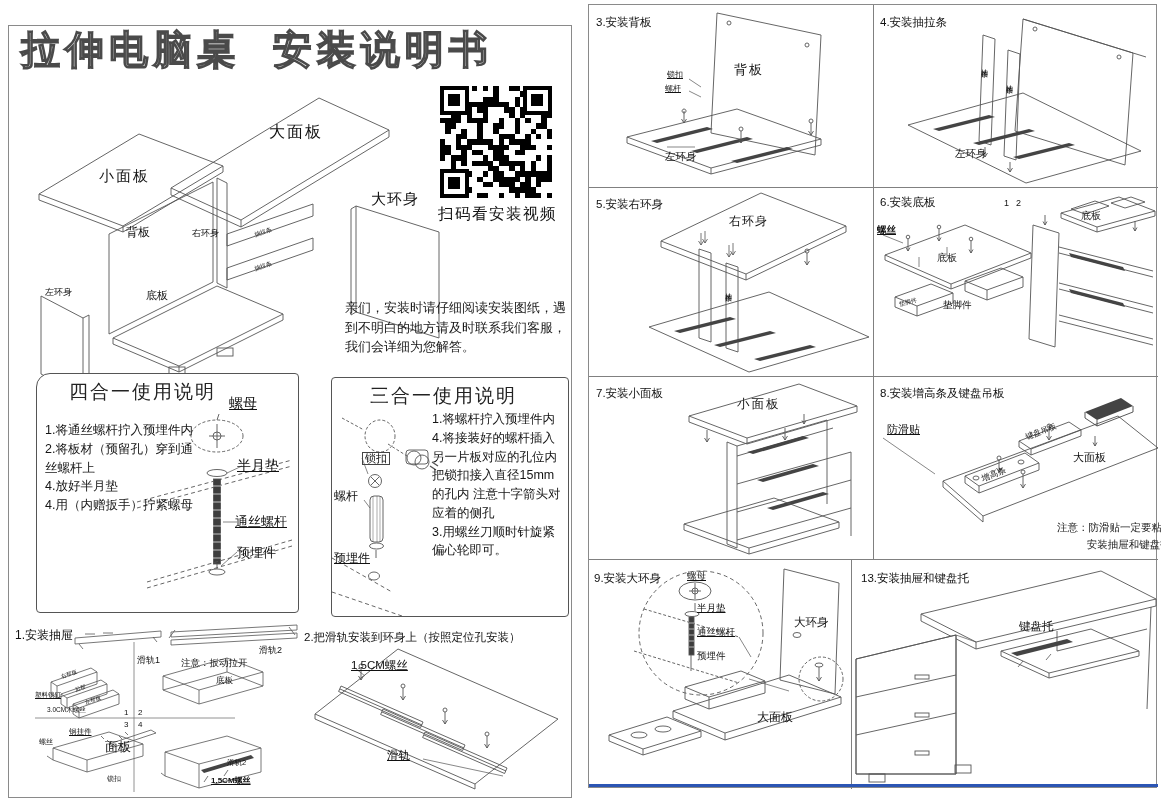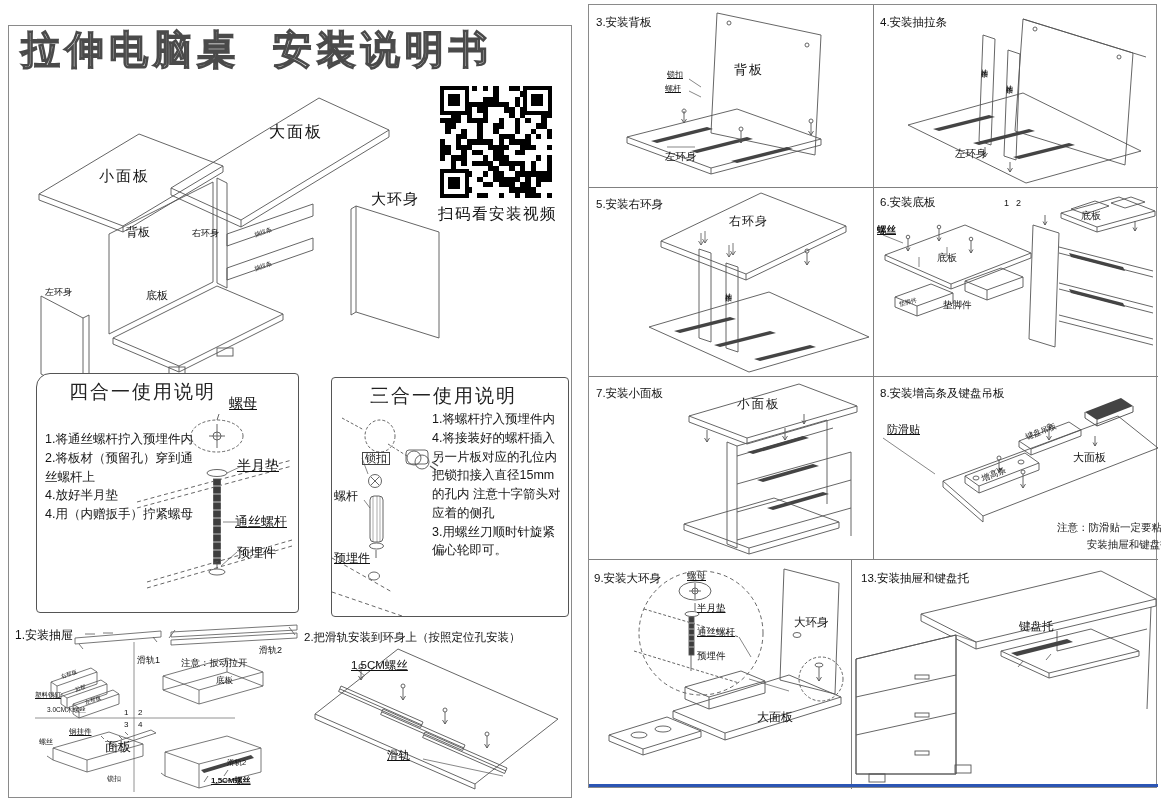--- a/index.html
+++ b/index.html
@@ -509,38 +509,39 @@
         <div class="qm"></div>
         <div class="qm on"></div>
         <div class="qm on"></div>
         <div class="qm on"></div>
         <div class="qm"></div>
         <div class="qm on"></div>
       </div>
     <span class="lbl" style="left:0;top:120px;font-size:15.5px;letter-spacing:1.5px">扫码看安装视频</span>
   </div>
 
+  <div class="region" style="left:336px;top:272px;width:230px;height:62px;font-size:13px;line-height:1.5;position:absolute">亲们，安装时请仔细阅读安装图纸，遇到不明白的地方请及时联系我们客服，我们会详细为您解答。</div>
 
   <div class="ibox" style="left:27px;top:347px;width:263px;height:240px;border-radius:14px 4px 4px 4px">
     <div class="ibox-title" style="left:32px;top:5px">四合一使用说明</div>
     <svg class="draw" width="263" height="240" viewBox="0 0 263 240" fill="none" stroke="#555" stroke-width="0.9">
       <ellipse cx="180" cy="62" rx="26" ry="16" stroke-dasharray="3 2"></ellipse>
       <circle cx="180" cy="62" r="4"></circle>
       <path d="M180,50 L180,74 M172,62 L188,62"></path>
       <path d="M182,40 L180,46"></path>
       <path d="M100,128 L255,86 M100,134 L255,92" stroke-dasharray="4 3"></path>
       <ellipse cx="180" cy="99" rx="10" ry="3.5"></ellipse>
       <rect x="176.5" y="105" width="7" height="85" fill="#3d3d3d"></rect>
       <path d="M176,112 h8 M176,120 h8 M176,128 h8 M176,136 h8 M176,144 h8 M176,152 h8 M176,160 h8 M176,168 h8 M176,176 h8 M176,184 h8" stroke="#fff" stroke-width="0.7"></path>
       <path d="M110,208 L255,166 M110,214 L255,172" stroke-dasharray="4 3"></path>
       <ellipse cx="180" cy="198" rx="8" ry="3"></ellipse>
       <path d="M180,190 L180,195"></path>
       <path d="M205,92 L190,99 M200,148 L186,148 M200,178 L184,192" stroke-width="0.7"></path>
     </svg>
-    <div class="steps" style="left:8px;top:56px;width:152px">
+    <div class="steps" style="left:8px;top:47px;width:152px">
       <div>1.将通丝螺杆拧入预埋件内</div>
       <div>2.将板材（预留孔）穿到通丝螺杆上</div>
       <div>4.放好半月垫</div>
       <div>4.用（内赠扳手）拧紧螺母</div>
     </div>
     <span class="lbl ul" style="left:192px;top:22px;font-size:14px">螺母</span>
     <span class="lbl ul" style="left:200px;top:84px;font-size:14px">半月垫</span>
     <span class="lbl ul" style="left:198px;top:141px;font-size:13px">通丝螺杆</span>
     <span class="lbl" style="left:200px;top:172px;font-size:13px">预埋件</span>
   </div>

